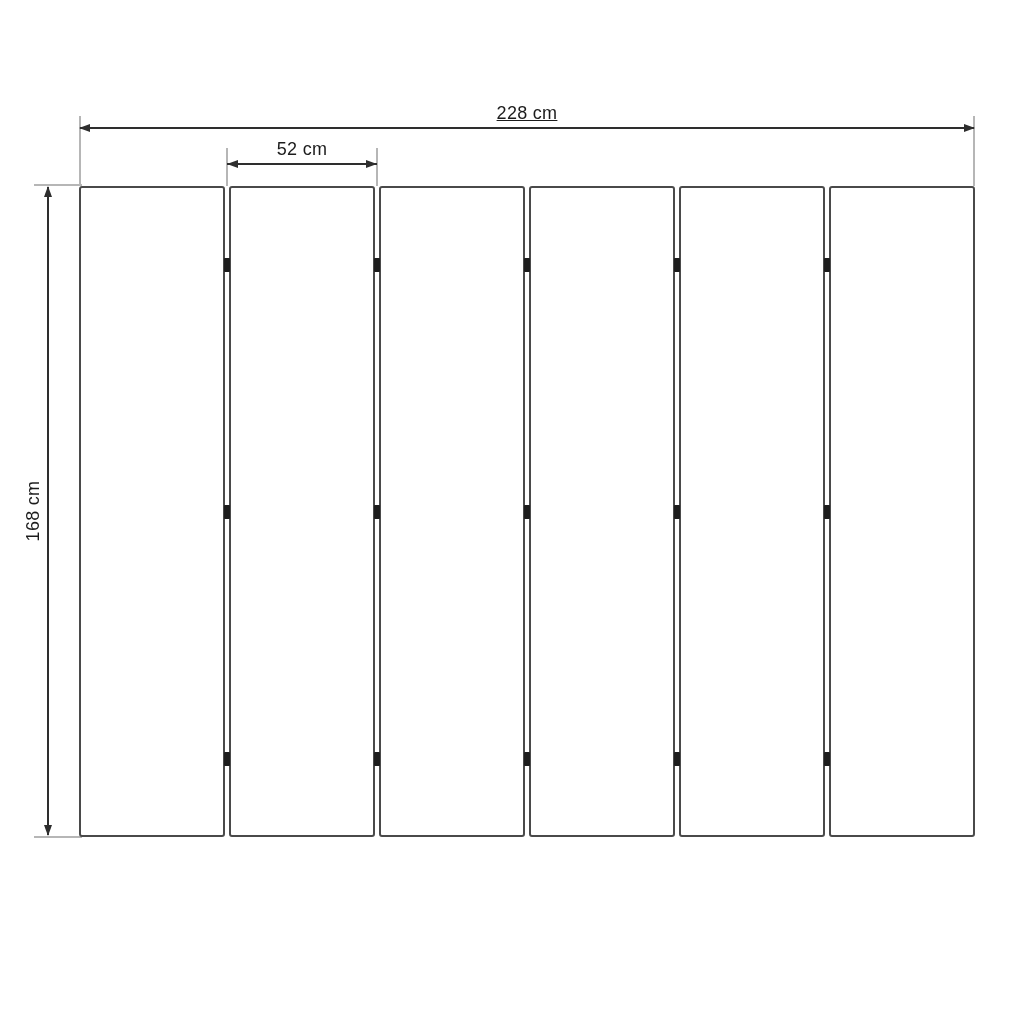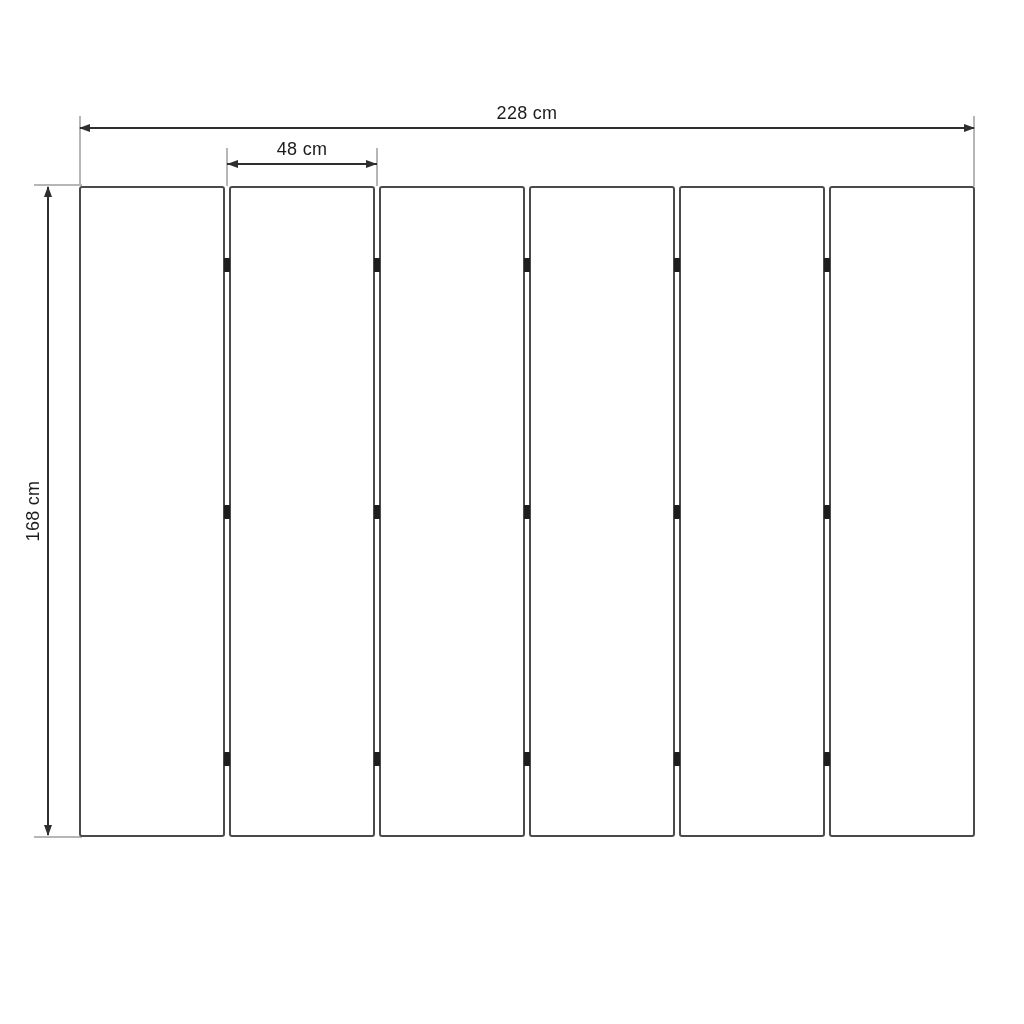--- a/index.html
+++ b/index.html
@@ -71,21 +71,21 @@
   
   .dim-label {
     position: absolute;
     font-size: 18px;
     line-height: 20px;
     letter-spacing: 0.3px;
     color: #1c1c1c;
     text-align: center;
     white-space: nowrap;
   }
-  .dim-label-total { left: 80px; width: 894px; top: 103px; }
+  .dim-label-total { left: 80px; width: 894px; top: 103px; text-decoration: underline; }
   .dim-label-panel { left: 227px; width: 150px; top: 139px; }
   .dim-label-height {
     left: 33px;
     top: 511px;
     transform: translate(-50%, -50%) rotate(-90deg);
   }
 </style>
 </head>
 <body>
 
@@ -99,21 +99,21 @@
   <div class="ext ext-h" style="left:34px;  top:836px; width:48px;"></div>
 
   <div class="dim-line" style="left:80px; top:127px; width:894px; height:2px;"></div>
   <div class="arr arr-left" style="left:79px;  top:124px;"></div>
   <div class="arr arr-right" style="left:964px; top:124px;"></div>
   <div class="dim-label dim-label-total">228 cm</div>
 
   <div class="dim-line" style="left:227px; top:163px; width:150px; height:2px;"></div>
   <div class="arr arr-left" style="left:227px; top:160px;"></div>
   <div class="arr arr-right" style="left:366px; top:160px;"></div>
-  <div class="dim-label dim-label-panel">48 cm</div>
+  <div class="dim-label dim-label-panel">52 cm</div>
 
   <div class="dim-line" style="left:47px; top:187px; width:2px; height:648px;"></div>
   <div class="arr arr-up" style="left:44px; top:186px;"></div>
   <div class="arr arr-down" style="left:44px; top:825px;"></div>
   <div class="dim-label dim-label-height">168 cm</div>
 
   <div class="panels">
     <div class="panel"></div>
     <div class="panel"></div>
     <div class="panel"></div>

